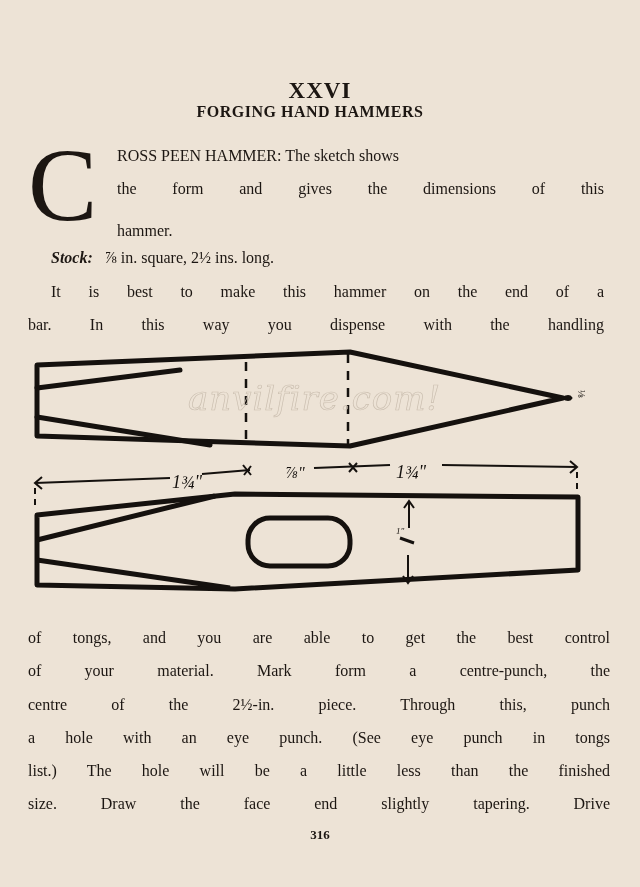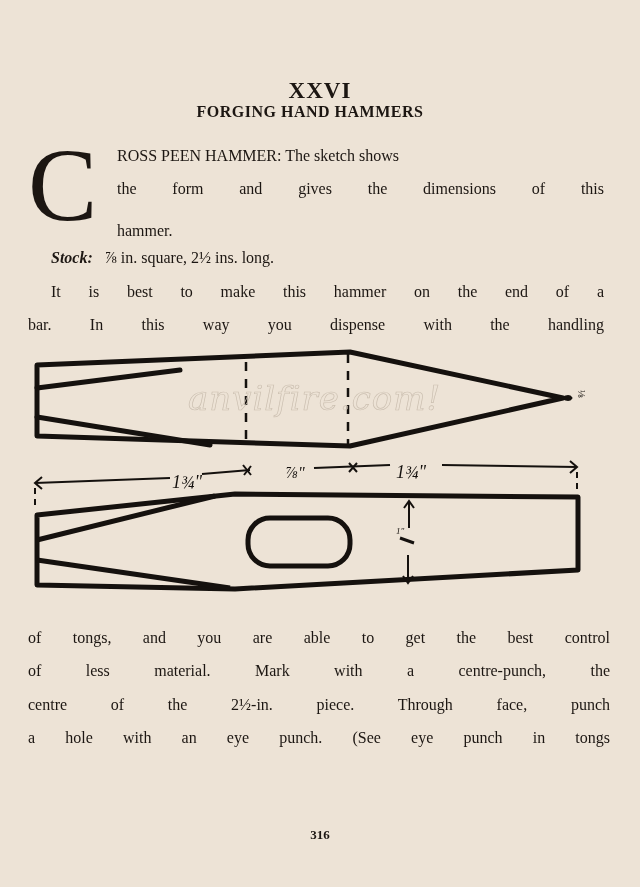--- a/index.html
+++ b/index.html
@@ -107,18 +107,20 @@
       <text x="172" y="488" font-size="18">1¾"</text>
       <text x="286" y="478" font-size="16">⅞"</text>
       <text x="396" y="478" font-size="18">1¾"</text>
       <text x="396" y="534" font-size="9">1"</text>
     </g>
   </svg>
   <div class="watermark">anvilfire.com!</div>
 
 
   <div class="line justify" style="left:28px; top:625px; width:582px;">of tongs, and you are able to get the best control</div>
-  <div class="line justify" style="left:28px; top:658px; width:582px;">of less material.  Mark with a centre-punch, the</div>
-  <div class="line justify" style="left:28px; top:692px; width:582px;">centre of the 2½-in. piece.  Through face, punch</div>
+  <div class="line justify" style="left:28px; top:658px; width:582px;">of your material.  Mark form a centre-punch, the</div>
+  <div class="line justify" style="left:28px; top:692px; width:582px;">centre of the 2½-in. piece.  Through this, punch</div>
   <div class="line justify" style="left:28px; top:725px; width:582px;">a hole with an eye punch. (See eye punch in tongs</div>
+  <div class="line justify" style="left:28px; top:758px; width:582px;">list.)  The hole will be a little less than the finished</div>
+  <div class="line justify" style="left:28px; top:791px; width:582px;">size.  Draw the face end slightly tapering.  Drive</div>
 
   <div class="pagenum">316</div>
 </div>
 
 </body></html>

